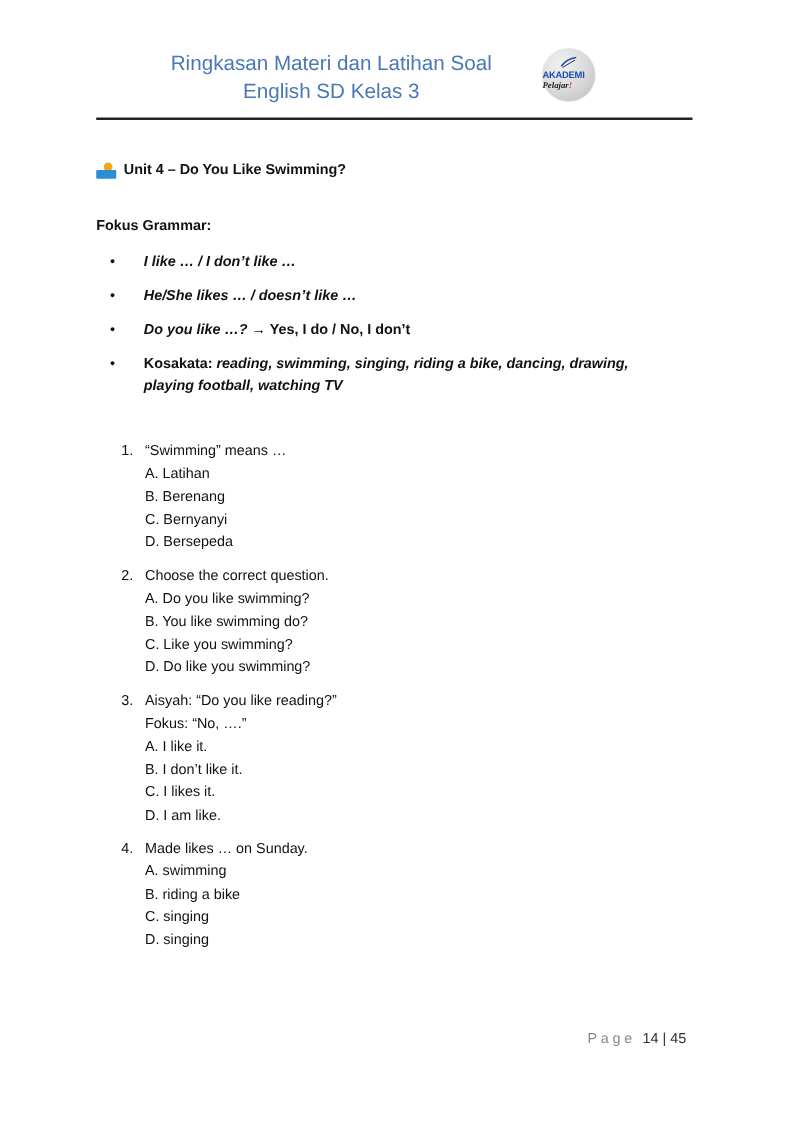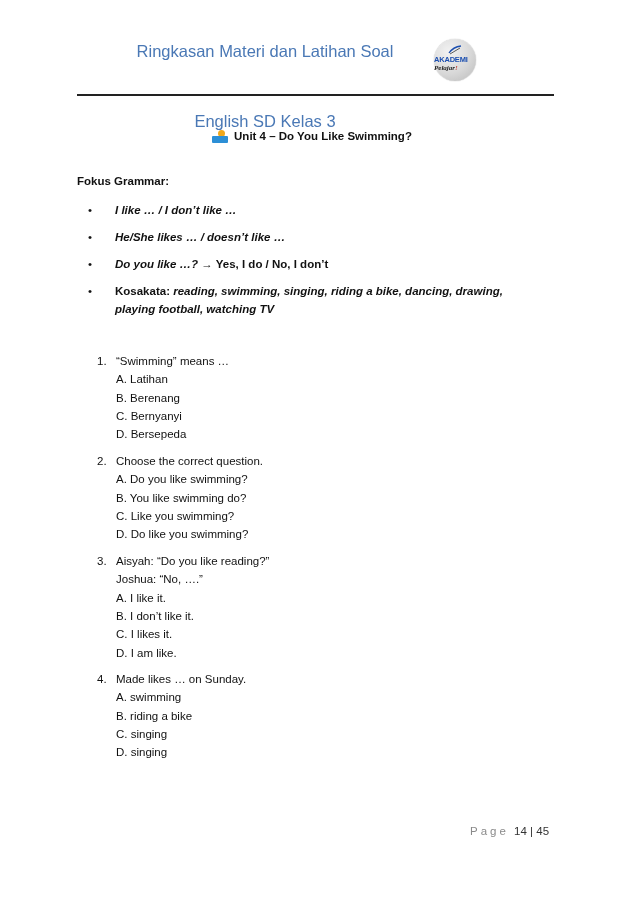--- a/index.html
+++ b/index.html
@@ -1,34 +1,34 @@
 <!DOCTYPE html>
 <html><head>
   <meta charset="utf-8">
   <style>
     html, body { margin: 0; padding: 0; background: #ffffff; }
     body { width: 640px; height: 904px; position: relative; overflow: hidden;
            font-family: "Liberation Sans", "DejaVu Sans", sans-serif; color: #111; }
     .header-title { position: absolute; left: 100px; width: 330px; text-align: center;
                     color: #4a78b5; font-size: 16.5px; line-height: 22px; }
     .ht1 { top: 40px; text-align: center; }
-    .ht2 { top: 62px; margin-top: 48px; }
+    .ht2 { top: 62px; }
     .logo { position: absolute; left: 434px; top: 39px; width: 42px; height: 42px; border-radius: 50%;
             background: radial-gradient(circle at 35% 30%, #f2f2f2 0%, #d8d8d8 55%, #b9b9b9 100%);
             box-shadow: 0 0 1px #999; text-align: left; }
     .logo .pen { position: absolute; left: 13px; top: 6px; width: 16px; height: 10px; }
     .logo .akademi { position: absolute; left: 0; right: 0; top: 16px; font-size: 7.5px; font-weight: bold;
                      color: #1c4fb0; letter-spacing: -0.2px; }
     .logo .pelajar { position: absolute; left: 0; right: 0; top: 25px; font-size: 7px; font-weight: bold;
                      font-style: italic; color: #222; font-family: "Liberation Serif", serif; }
     .logo .pelajar span { color: #c0392b; }
     .rule { position: absolute; left: 77px; top: 94px; width: 477px; height: 2px; background: #222; }
 
     .content { position: absolute; left: 77px; top: 126px; width: 470px; font-size: 11.5px; }
-    .unit-title { font-weight: bold; display: flex; align-items: center; height: 20px; justify-content: center; }
+    .unit-title { font-weight: bold; display: flex; align-items: center; height: 20px; }
     .unit-title .emoji { width: 16px; height: 13px; margin-right: 6px; position: relative; }
     .emoji .wave { position: absolute; left: 0; bottom: 0; width: 16px; height: 7px; background: #2c8fd6; border-radius: 1px; }
     .emoji .head { position: absolute; left: 6px; top: 0; width: 7px; height: 7px; border-radius: 50%; background: #f0a81c; }
     .topic { position: absolute; top: 30px; font-weight: bold; line-height: 17px; }
     .focus { position: absolute; top: 47px; font-weight: bold; line-height: 17px; }
 
     .bullets { position: absolute; left: 11px; top: 75px; width: 460px; }
     .bullet { position: relative; padding-left: 27px; line-height: 18px; font-weight: bold; }
     .bullet::before { content: "•"; position: absolute; left: 0; top: 0; font-weight: normal; }
     .b1 { position: absolute; top: 0; }
@@ -103,21 +103,21 @@
       <div class="stem line" style="top:0">Choose the correct question.</div>
       <div class="opt line" style="top:18.3px">A. Do you like swimming?</div>
       <div class="opt line" style="top:36.6px">B. You like swimming do?</div>
       <div class="opt line" style="top:54.9px">C. Like you swimming?</div>
       <div class="opt line" style="top:73.2px">D. Do like you swimming?</div>
     </div>
 
     <div class="q" style="top:200px">
       <div class="num line">3.</div>
       <div class="stem line" style="top:0">Aisyah: “Do you like reading?”</div>
-      <div class="stem line" style="top:18.3px">Joshua: “No, ….”</div>
+      <div class="stem line" style="top:18.3px">Fokus: “No, ….”</div>
       <div class="opt line" style="top:36.6px">A. I like it.</div>
       <div class="opt line" style="top:54.9px">B. I don’t like it.</div>
       <div class="opt line" style="top:73.2px">C. I likes it.</div>
       <div class="opt line" style="top:91.5px">D. I am like.</div>
     </div>
 
     <div class="q" style="top:318px">
       <div class="num line">4.</div>
       <div class="stem line" style="top:0">Made likes … on Sunday.</div>
       <div class="opt line" style="top:18.3px">A. swimming</div>

